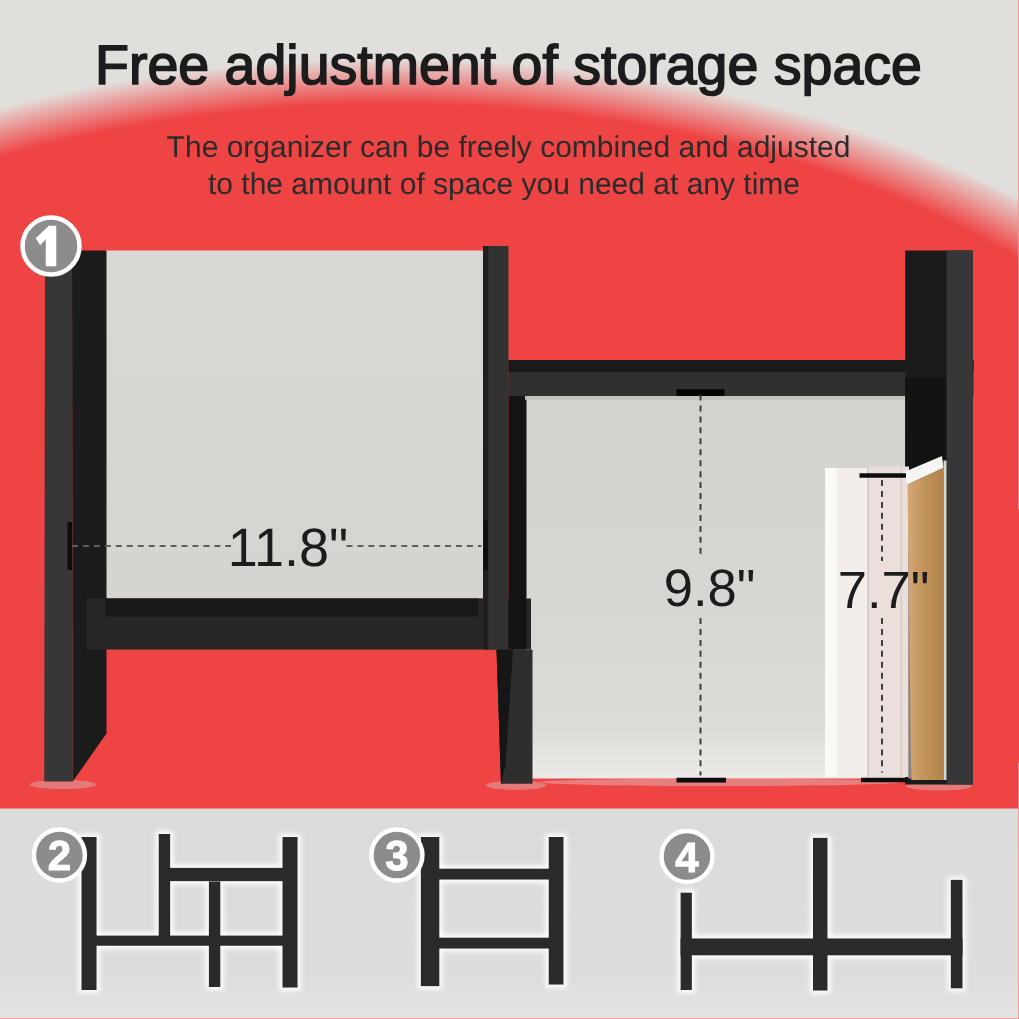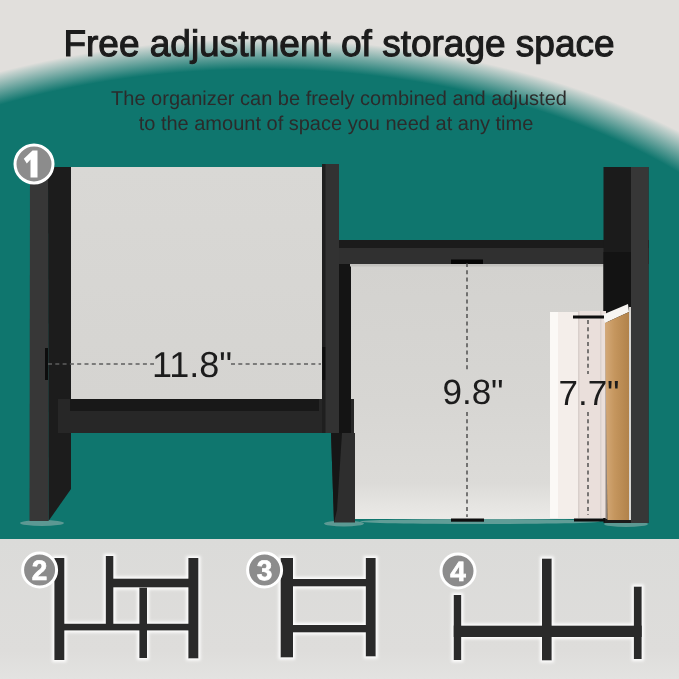--- a/index.html
+++ b/index.html
@@ -1,17 +1,17 @@
 <!DOCTYPE html>
 <html><head>
 <meta charset="utf-8">
 <style>
   html,body{margin:0;padding:0;}
   body{width:679px;height:679px;overflow:hidden;font-family:"Liberation Sans",sans-serif;-webkit-font-smoothing:antialiased;}
-  #page{position:relative;width:679px;height:679px;background:#0f766e;}
+  #page{position:relative;width:679px;height:679px;background:#ef4444;}
   #bgtop{position:absolute;left:0;top:0;width:679px;height:250px;
     background:radial-gradient(640px 378px at 260px 417px, rgba(227,225,222,0) 92%, rgba(227,225,222,.85) 99%, #e1dfdc 100%);}
   #strip{position:absolute;left:0;top:539px;width:679px;height:140px;
     background:linear-gradient(#dbdbd9, #dedddb 80%, #e3e3e1);}
   svg{position:absolute;left:0;top:0;}
 </style>
 </head>
 <body>
 <div id="page">
 

